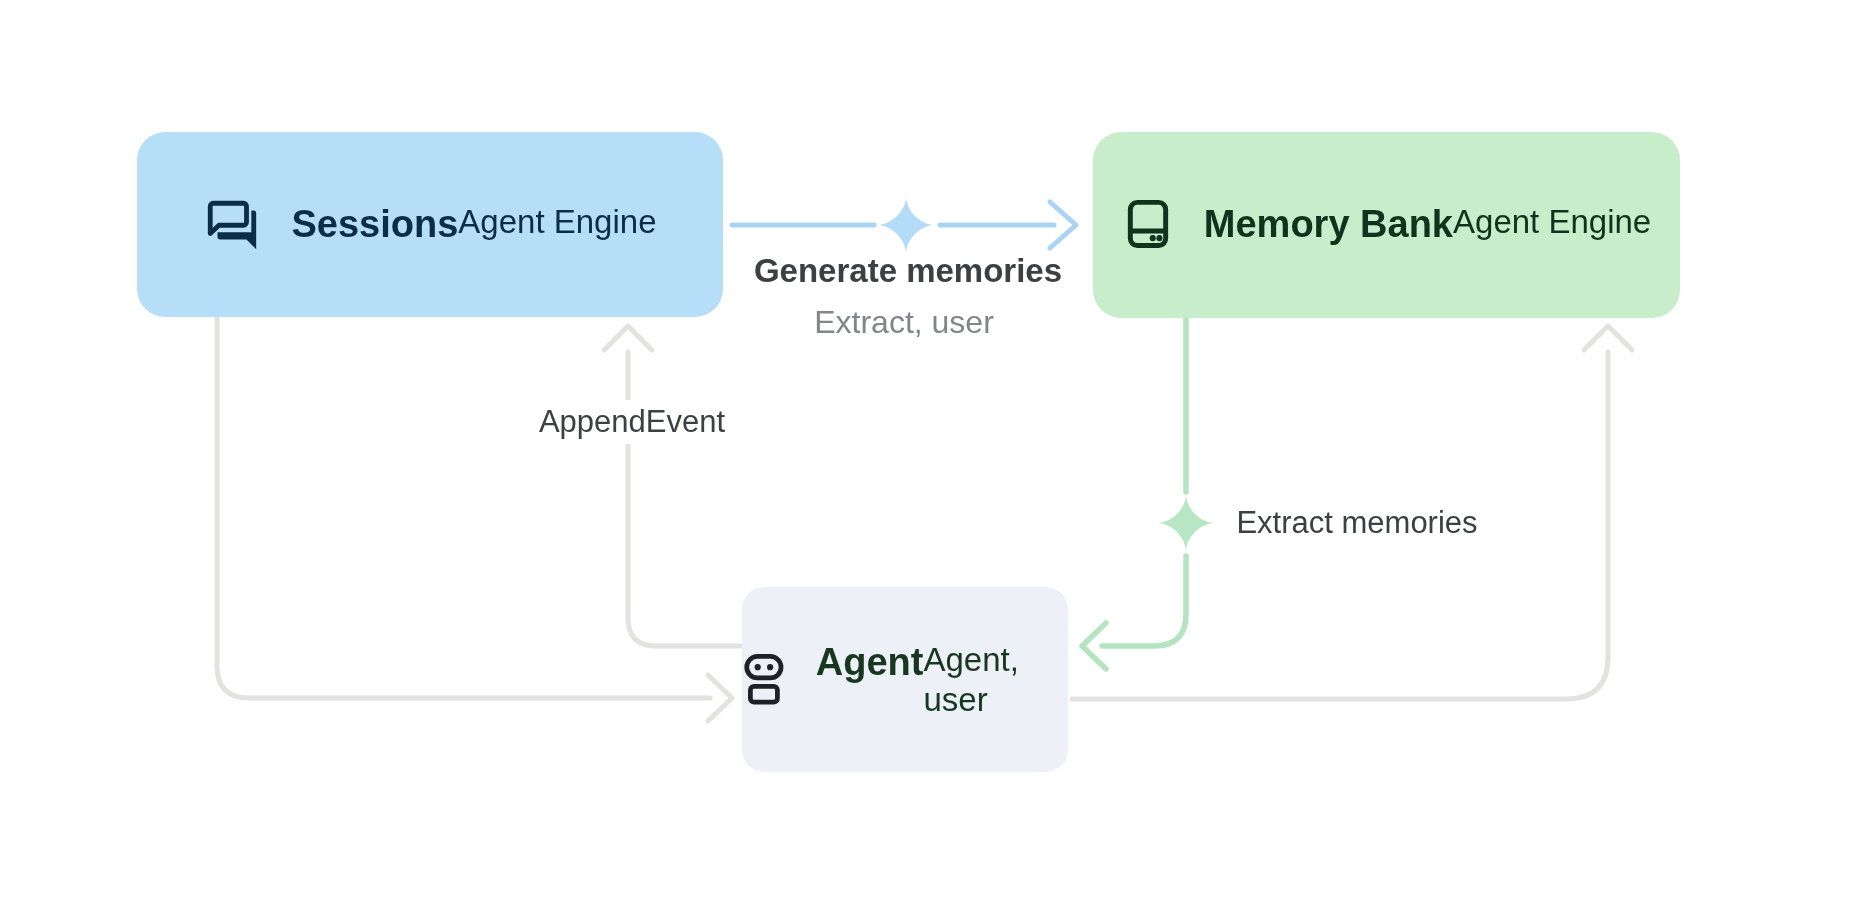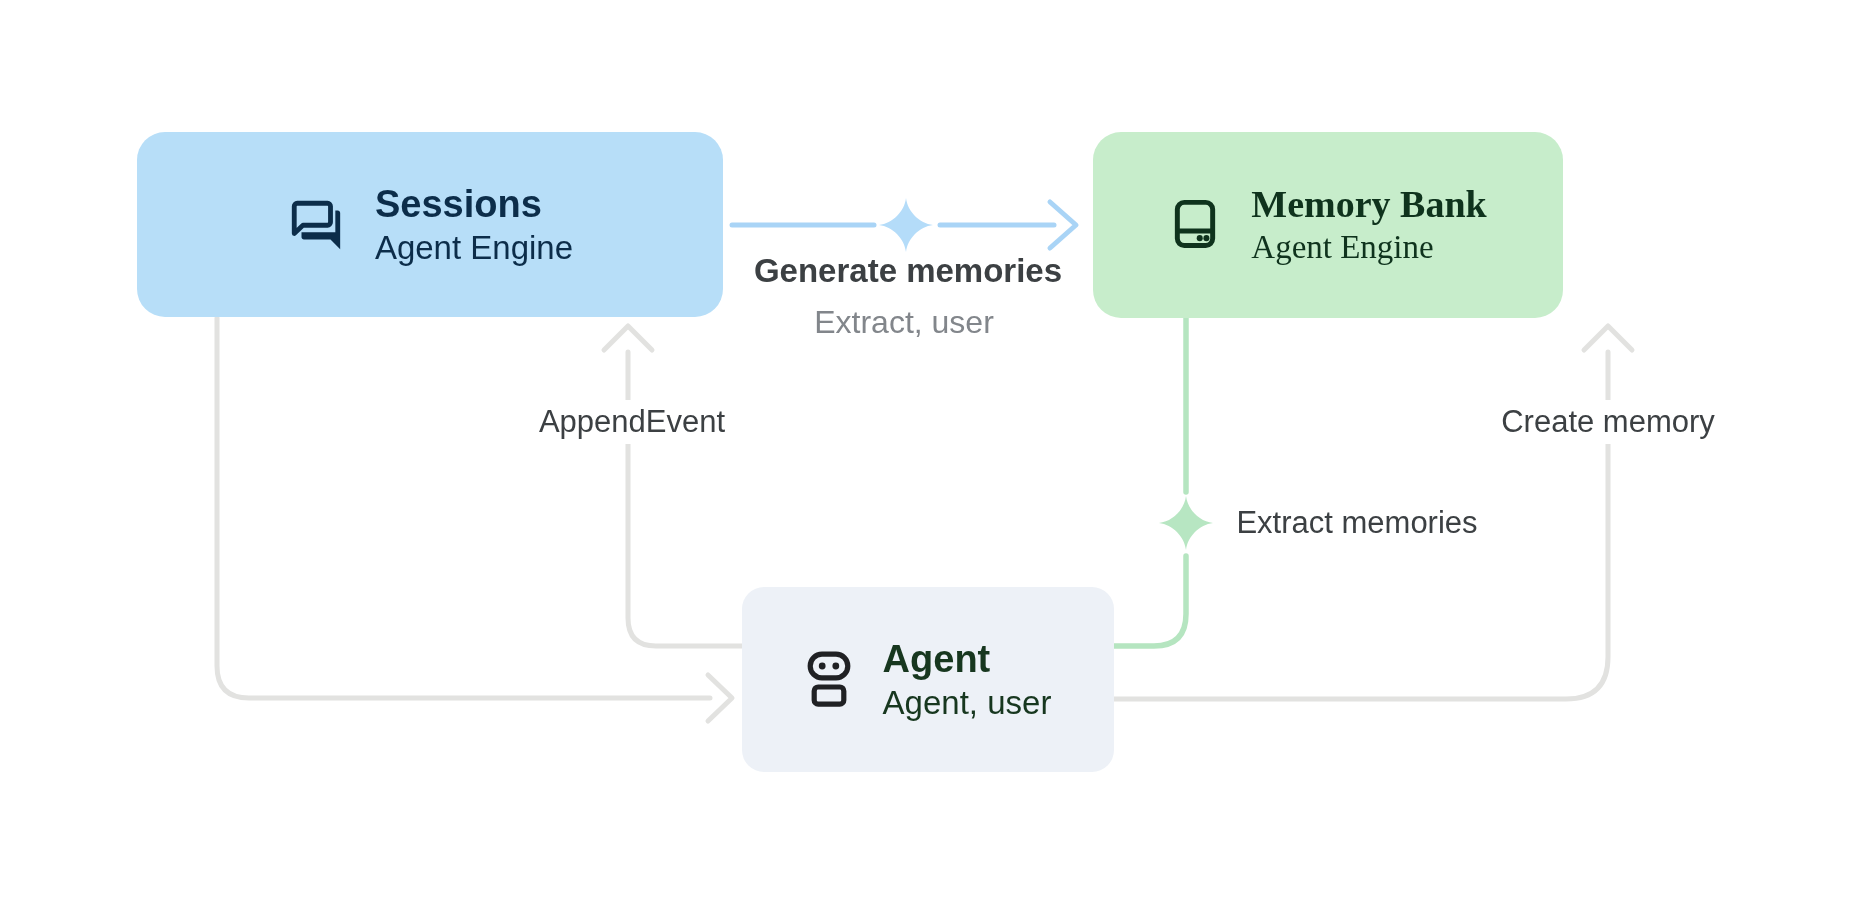--- a/index.html
+++ b/index.html
@@ -16,23 +16,23 @@
   .wires{position:absolute;left:0;top:0;width:1860px;height:904px;}
   .wires path{fill:none;stroke-linecap:round;stroke-linejoin:round;}
   .wires .gray{stroke:var(--line_gray);stroke-width:5;}
   .wires .blue{stroke:var(--line_blue);stroke-width:5;}
   .wires .green{stroke:var(--line_green);stroke-width:5.5;}
   .wires .spark-b{fill:var(--sparkle_blue);stroke:none;}
   .wires .spark-g{fill:var(--sparkle_green);stroke:none;}
 
   .node{position:absolute;display:flex;align-items:center;justify-content:center;gap:30px;}
   .node-sessions{left:137px;top:132px;width:586px;height:185px;border-radius:28px;background:var(--blue_box);}
-  .node-memory{left:1093px;top:132px;width:470px;height:186px;border-radius:28px;background:var(--green_box);font-family:Liberation Serif, serif;}
-  .node-agent{left:742px;top:587px;width:372px;height:185px;border-radius:22px;background:var(--agent_box);}
-  .ntext{display:flex;flex-direction:column;line-height:1.2;}
+  .node-memory{left:1093px;top:132px;width:587px;height:186px;border-radius:28px;background:var(--green_box);}
+  .node-agent{left:742px;top:587px;width:326px;height:185px;border-radius:22px;background:var(--agent_box);}
+  .ntext{display:flex;line-height:1.2;}
   .ntitle{font-size:38px;font-weight:700;}
   .nsub{font-size:33px;font-weight:400;}
   .ink-blue{color:var(--blue_ink);}
   .ink-green{color:var(--green_ink);}
   .ink-agent{color:var(--agent_ink);}
 
   .wire-label{position:absolute;transform:translateX(-50%);white-space:nowrap;
     font-size:31px;color:var(--label_dark);}
   .wire-label.on-line{background:var(--canvas_bg);padding:4px 14px;}
   .wire-label.main{font-size:33px;font-weight:700;}
@@ -113,16 +113,15 @@
     <div class="ntext">
       <div class="ntitle ink-agent">Agent</div>
       <div class="nsub ink-agent">Agent, user</div>
     </div>
   </div>
 
   <div class="wire-label main" style="left:908px;top:252px;">Generate memories</div>
   <div class="wire-label subtle" style="left:904px;top:304px;">Extract, user</div>
   <div class="wire-label on-line" style="left:632px;top:400px;">AppendEvent</div>
   <div class="wire-label" style="left:1357px;top:505px;">Extract memories</div>
-  <div class="wire-label on-line" style="left:1608px;top:400px;">Create memory</div>
 
 
 </div>
 
 </body></html>

